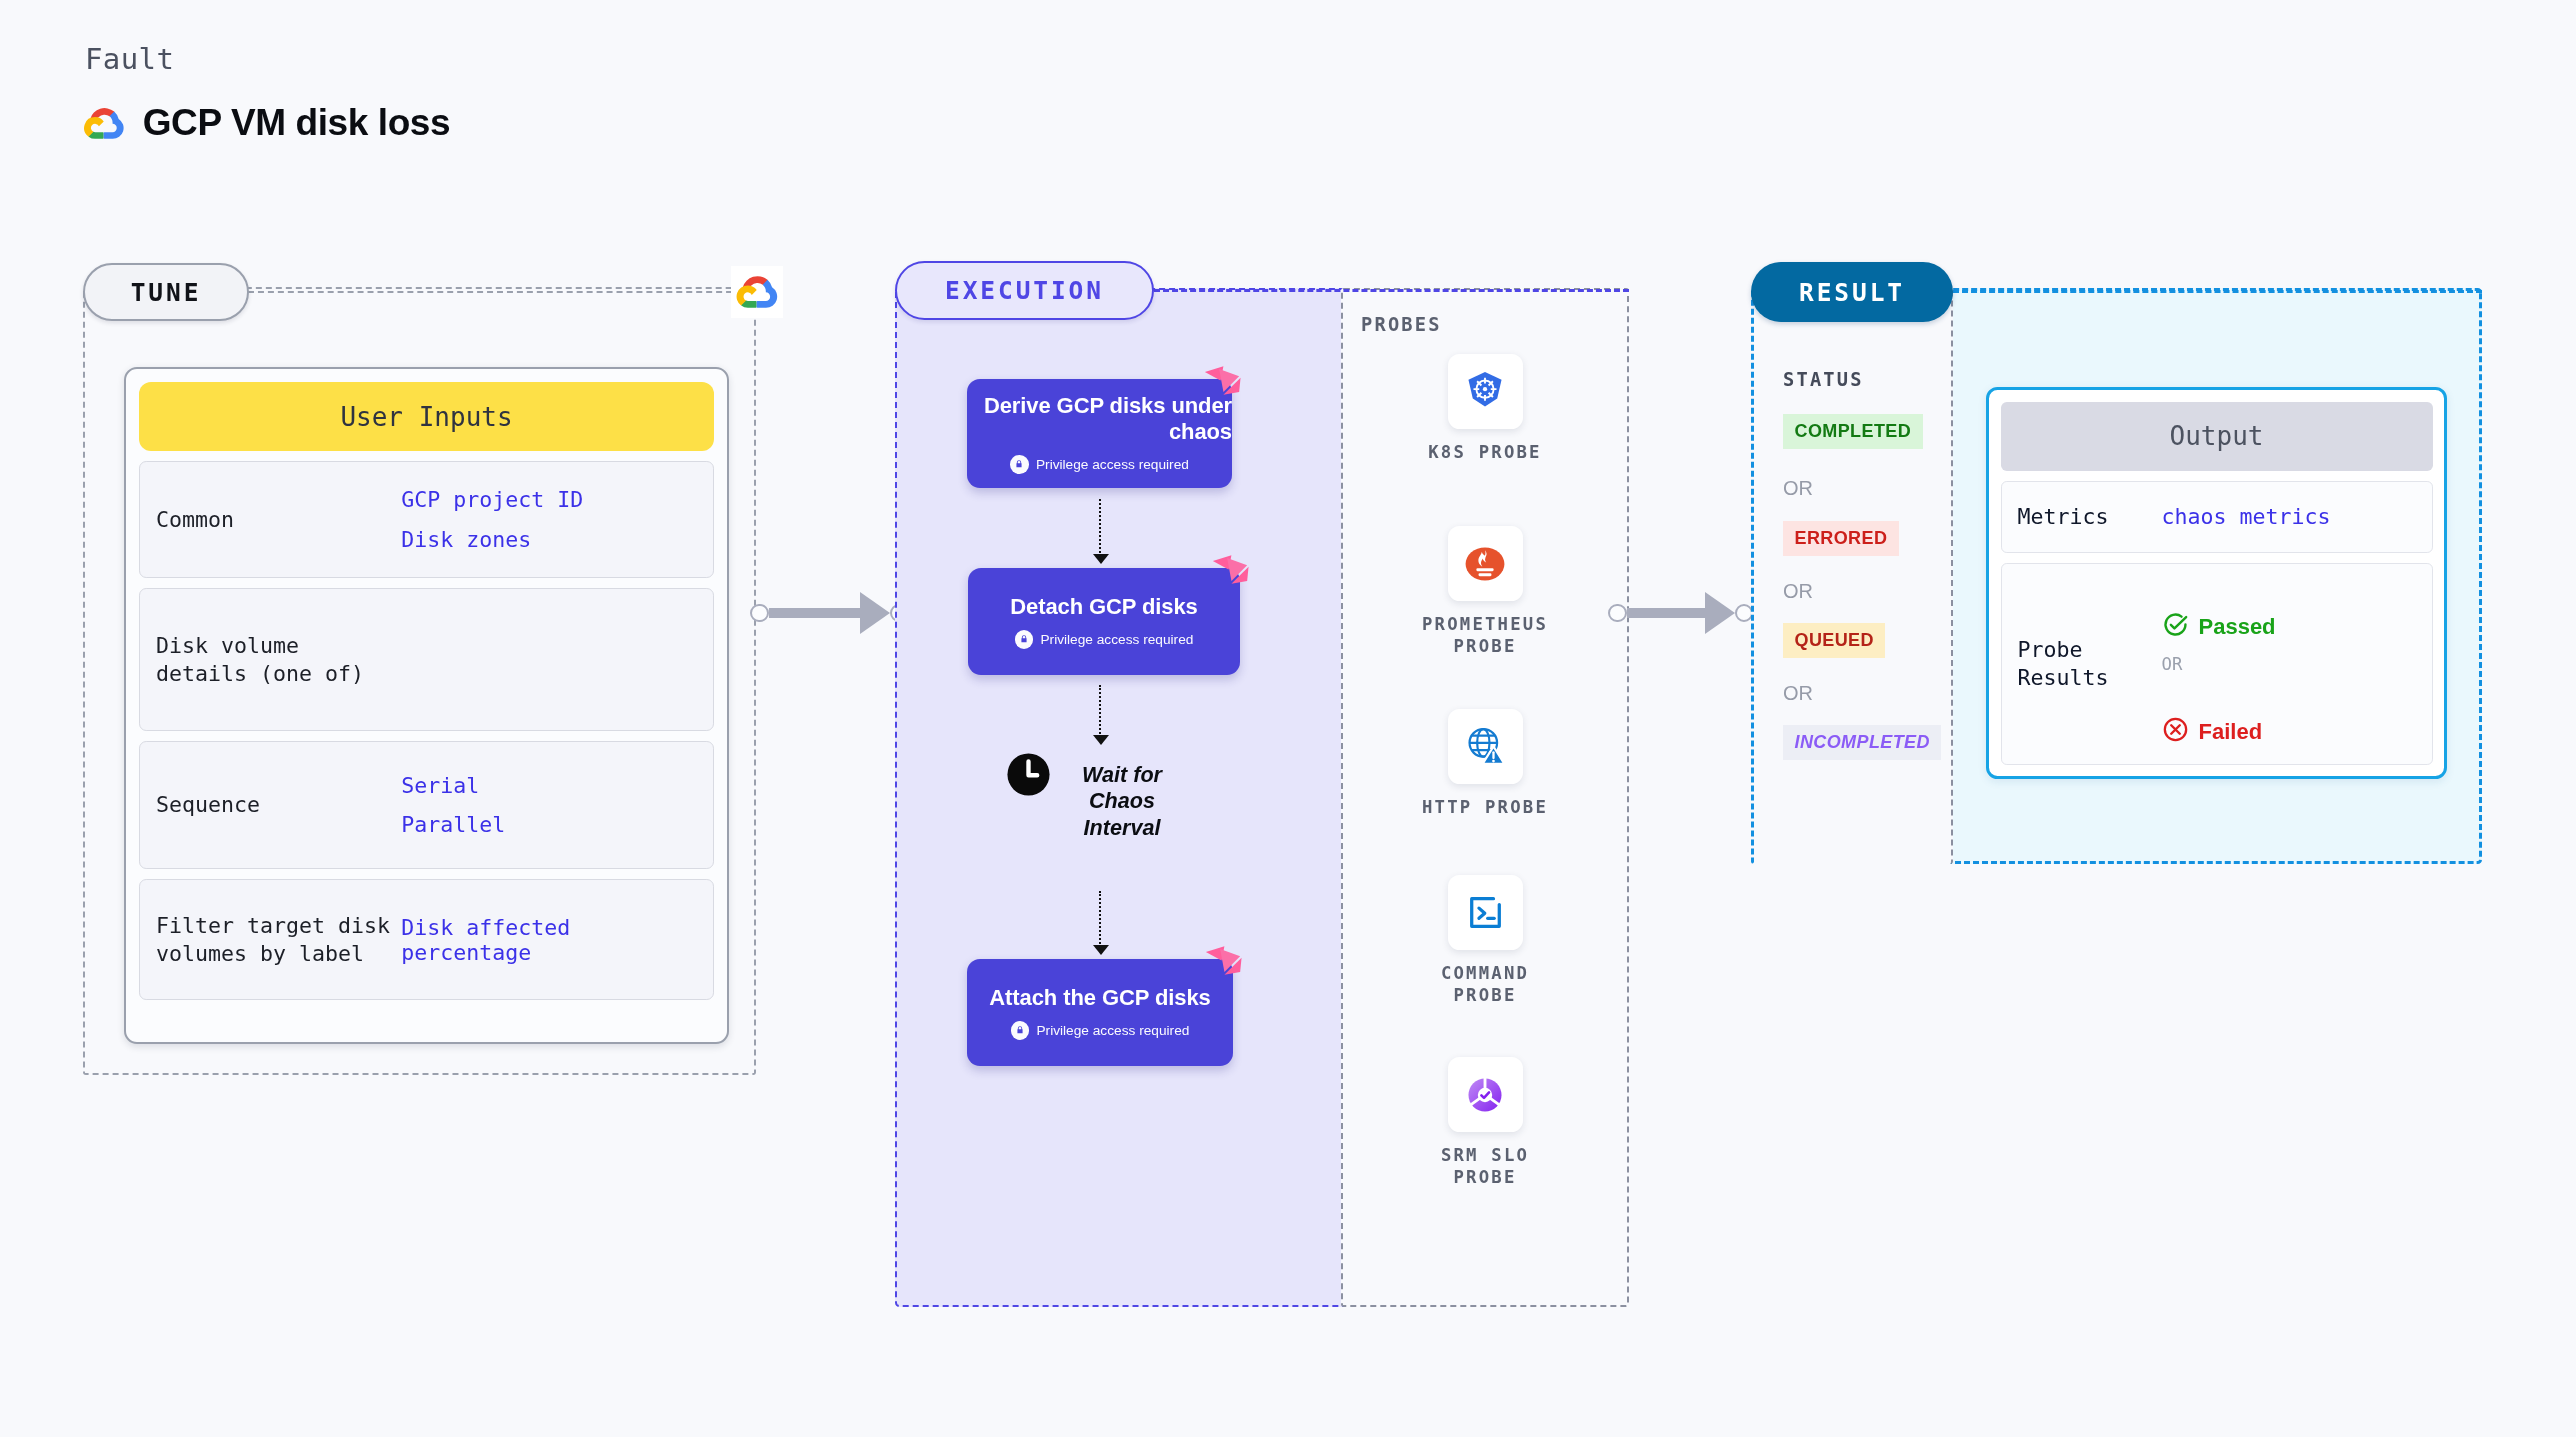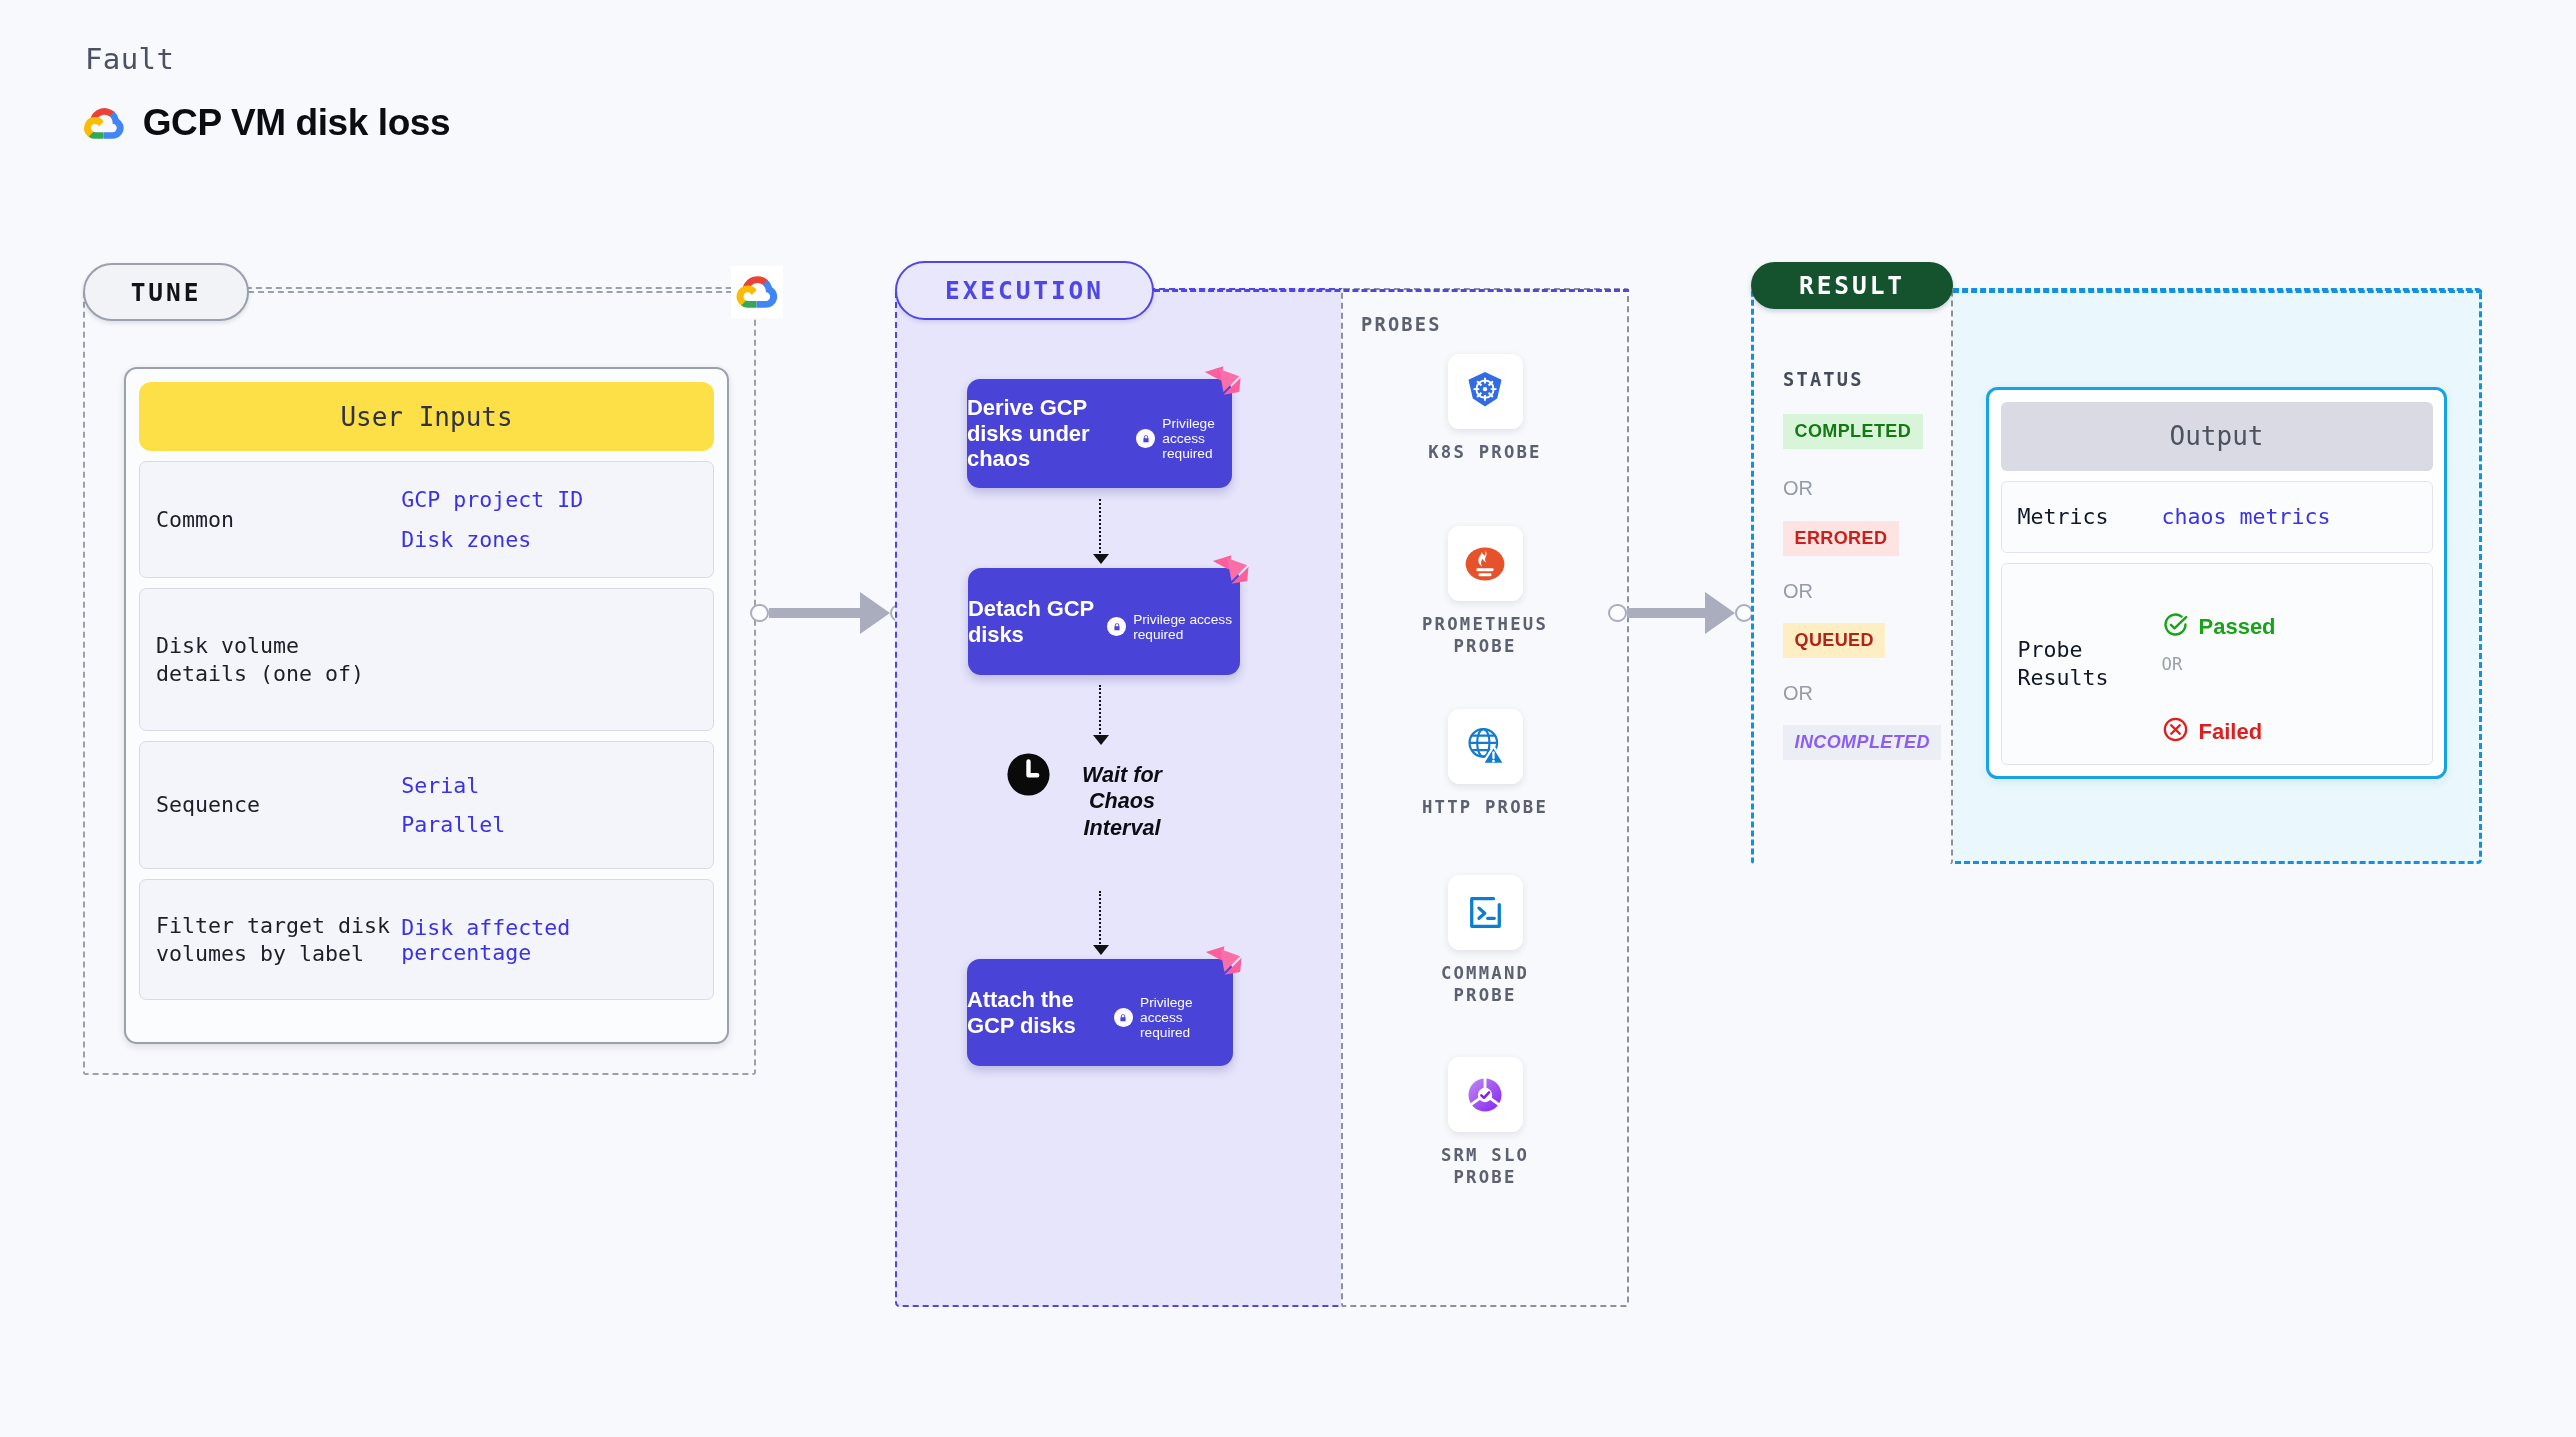--- a/index.html
+++ b/index.html
@@ -47,22 +47,22 @@
     left: 83px; top: 263px; width: 166px; height: 58px;
     background: #f2f3f7; border: 2.2px solid #9aa0ad; color: #111319; font-size: 24.5px;
     box-shadow: 0 2.2px 4.3px rgba(30,35,60,.12);
   }
   .pill-exec {
     left: 895px; top: 261px; width: 259px; height: 59px;
     background: #e8e7fc; border: 2.9px solid #4f46e5; color: #4f46e5; font-size: 24.5px;
     box-shadow: 0 2.2px 4.3px rgba(40,35,120,.12);
   }
   .pill-result {
-    left: 1751px; top: 262px; width: 202px; height: 47px;
-    background: #14532d; border: none; color: #ffffff; font-size: 24.5px;
+    left: 1751px; top: 262px; width: 202px; height: 60px;
+    background: #0369a1; border: none; color: #ffffff; font-size: 24.5px;
     box-shadow: 0 2.2px 5.8px rgba(20,60,110,.22);
   }
 
   
   .pill-tail { position: absolute; border-top-style: dashed; }
   .tail-tune   { left: 248px;  top: 291px; width: 504px;  border-top: 2.9px dashed #9aa0ad; }
   .tail-exec   { left: 1154px; top: 289px; width: 475px;  border-top: 3.6px dashed #4f46e5; }
   .tail-result { left: 1953px; top: 290px; width: 529px;  border-top: 3.6px dashed #1390e0; }
 
   
@@ -97,22 +97,22 @@
   .ui-vals { display: flex; flex-direction: column; gap: 14.4px; }
   .ui-val {
     font-family: "DejaVu Sans Mono", monospace; font-size: 21.6px;
     color: #3b31e8; font-weight: 400;
   }
 
   
   .node {
     position: absolute; background: #4a43d8; border-radius: 13px;
     box-shadow: 0 4.3px 10px rgba(45,40,140,.22);
-    display: flex; flex-direction: row; align-items: center; justify-content: center;
-    color: #fff; text-align: left;
+    display: flex; flex-direction: column; align-items: center; justify-content: center;
+    color: #fff; text-align: right;
   }
   .node-1 { left: 967px; top: 379px; width: 265px; height: 109px; }
   .node-2 { left: 968px; top: 568px; width: 272px; height: 107px; }
   .node-3 { left: 967px; top: 959px; width: 266px; height: 107px; }
   .node-title { font-size: 22px; font-weight: 700; line-height: 1.18; letter-spacing: -0.1px; }
   .node-sub { margin-top: 10px; display: flex; align-items: center; gap: 7.2px;
               font-size: 13.7px; font-weight: 400; opacity: .98; }
   .lockwrap { width: 18.7px; height: 18.7px; border-radius: 50%; background:#fff;
               display:flex; align-items:center; justify-content:center; flex:none; }
   .harness-badge { position: absolute; right: -10px; top: -16px; width: 40px; height: 35px; }

